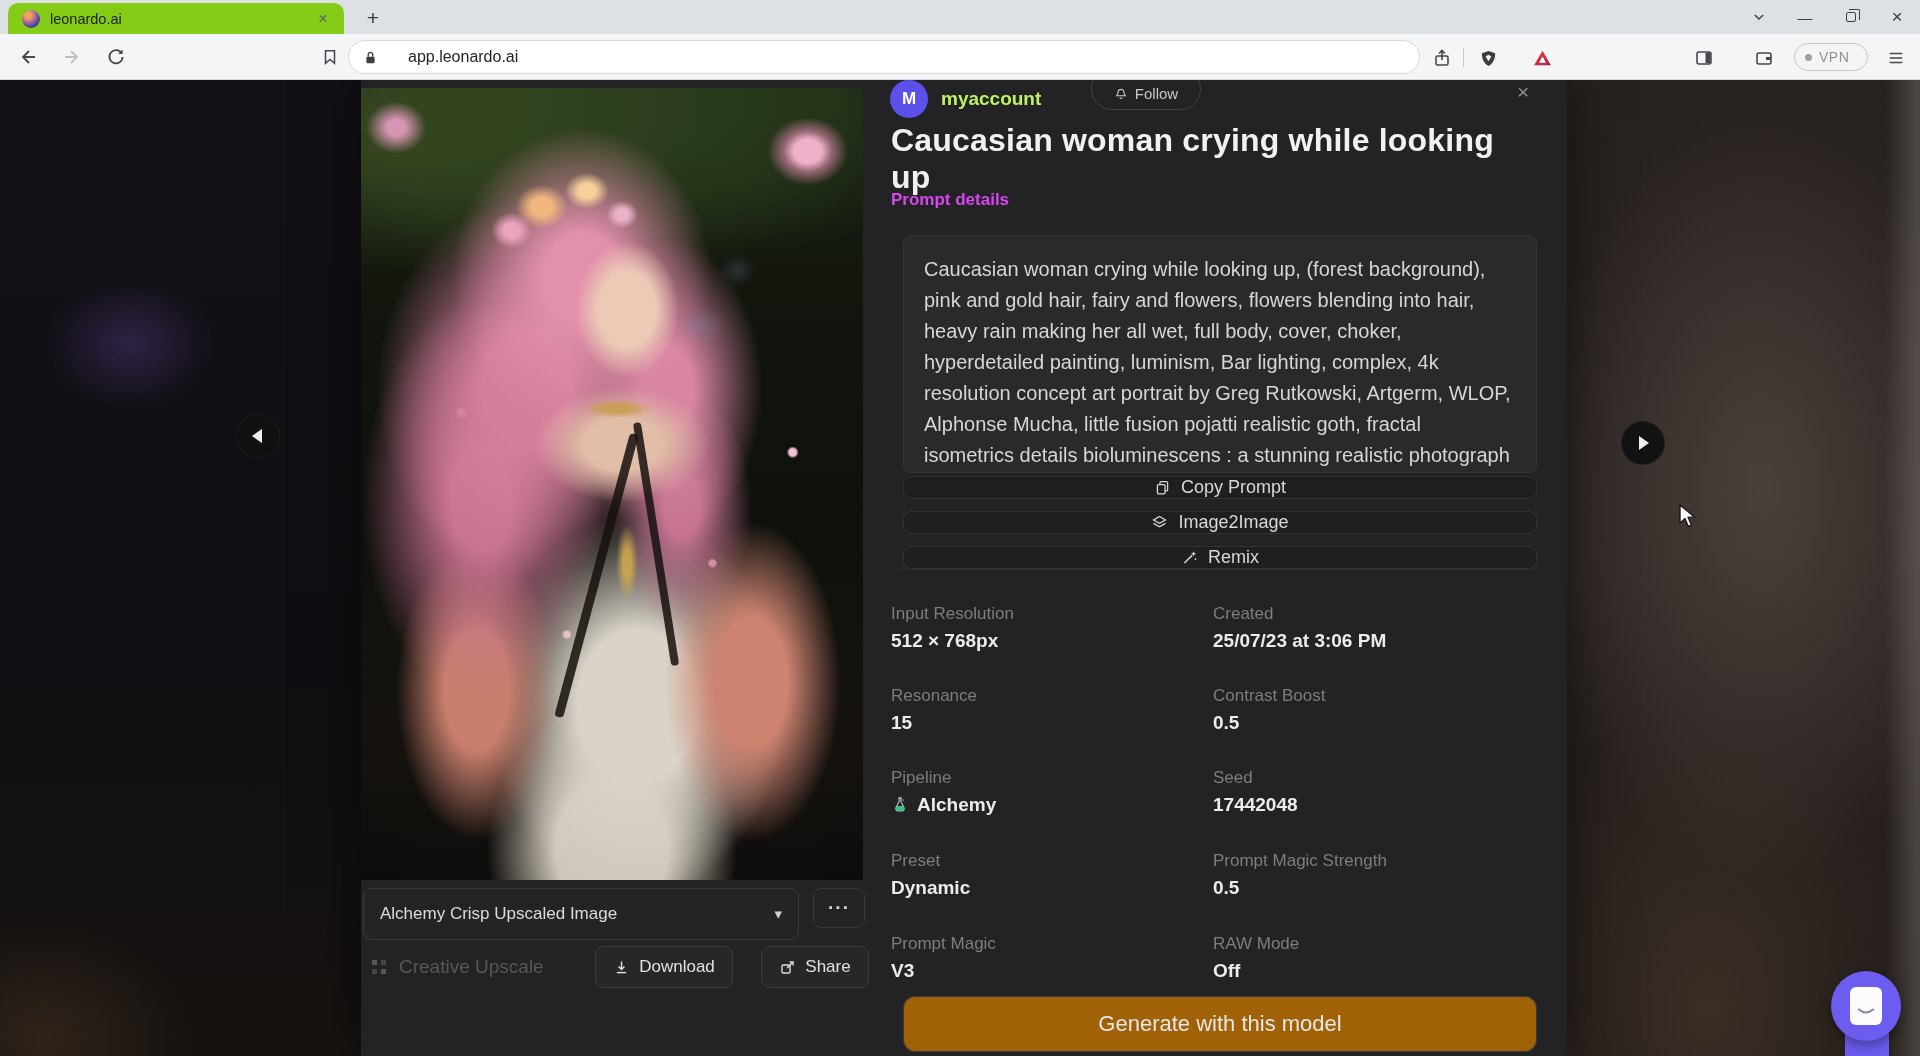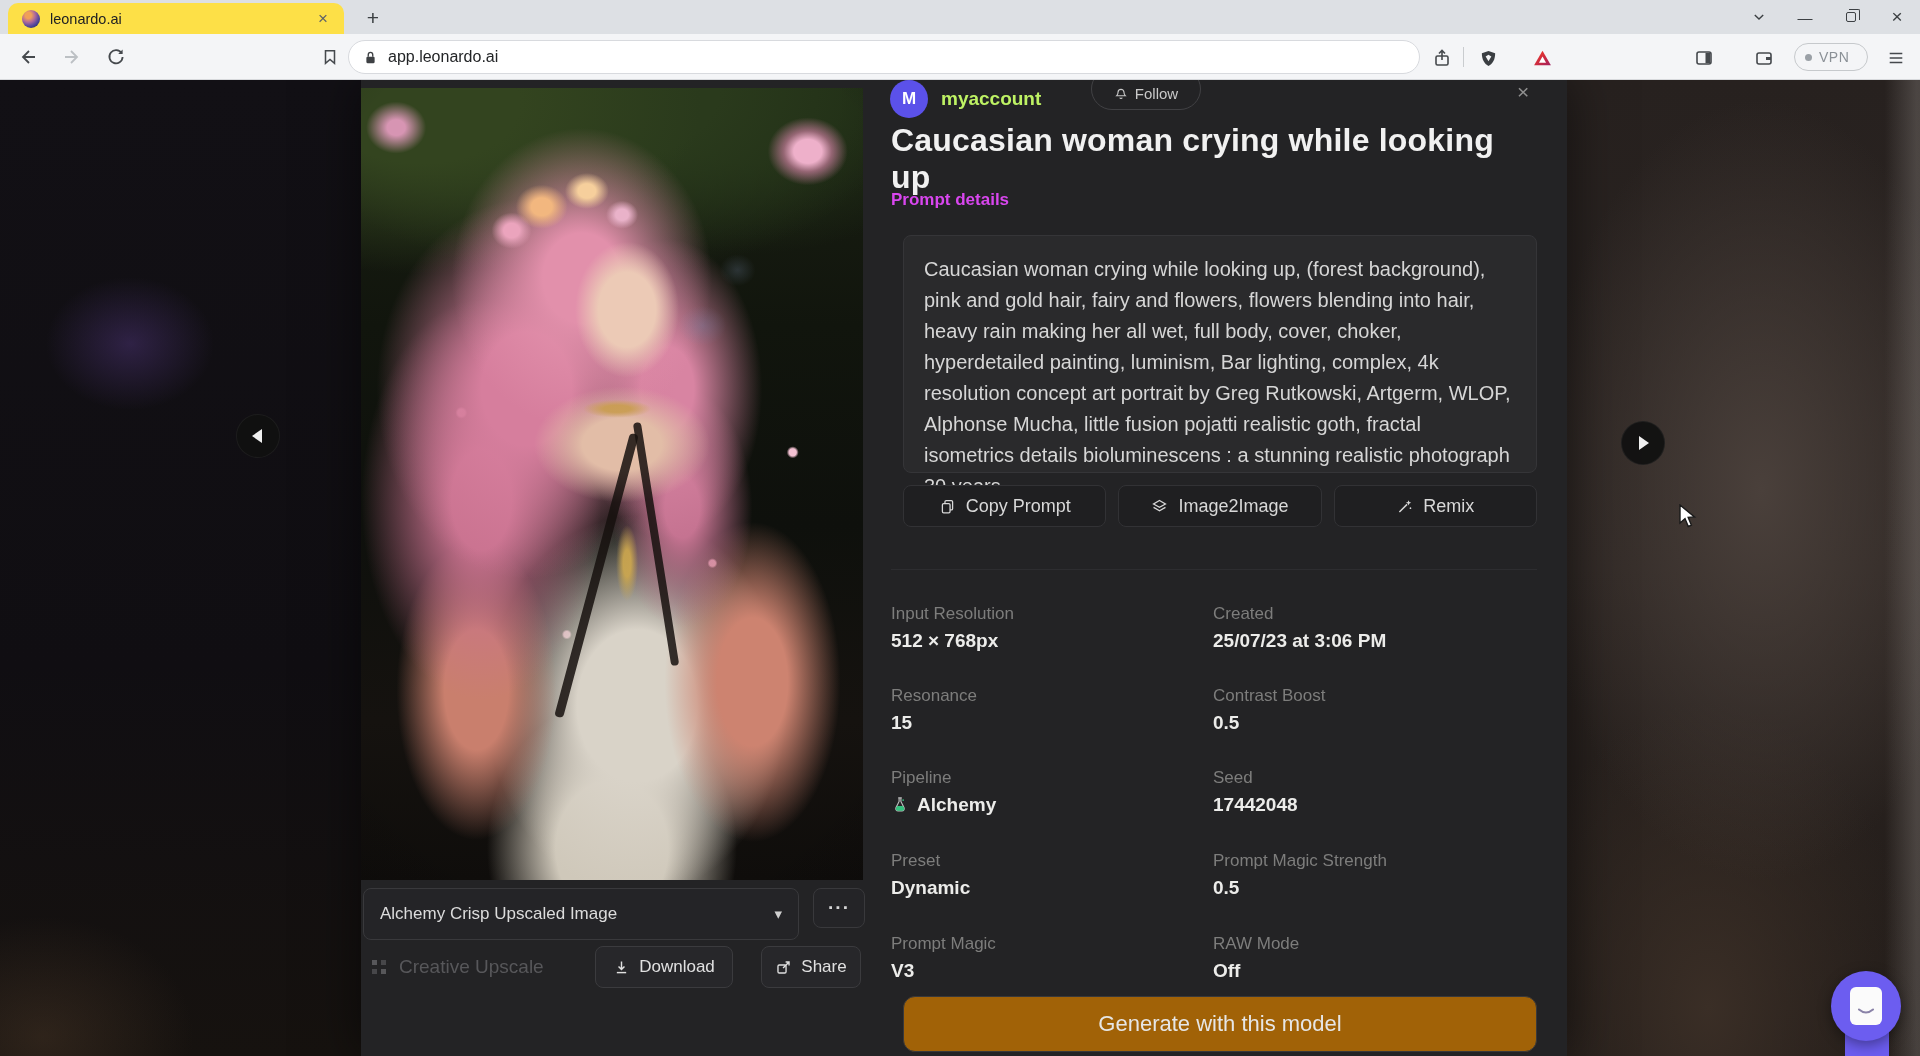--- a/index.html
+++ b/index.html
@@ -2,33 +2,33 @@
 <html><head>
 <meta charset="utf-8">
 <style>
   * { margin:0; padding:0; box-sizing:border-box; }
   html,body { width:1920px; height:1056px; background:#000; }
   body { font-family:"Liberation Sans", sans-serif; }
   .screen { position:relative; width:1920px; height:1056px; overflow:hidden; background:#151314; }
 
   
   .tabstrip { position:absolute; left:0; top:0; width:1920px; height:34px; background:#dde0e4; }
-  .tab { position:absolute; left:8px; top:3px; width:336px; height:31px; background:#fde047; border-radius:10px 10px 0 0; display:flex; align-items:center; padding:0 10px 0 14px; }
+  .tab { position:absolute; left:8px; top:3px; width:336px; height:31px; background:#84cc16; border-radius:10px 10px 0 0; display:flex; align-items:center; padding:0 10px 0 14px; }
   .favicon { width:18px; height:18px; border-radius:50%; background:radial-gradient(circle at 35% 30%, #f0a058 0 18%, #b06a9a 40%, #5a4a9e 62%, #23306e 85%); flex:0 0 18px; }
   .tab-title { margin-left:10px; font-size:14.5px; color:#202124; flex:1; white-space:nowrap; overflow:hidden; }
   .tab-close { font-size:17px; color:#5f6368; width:22px; height:22px; display:flex; align-items:center; justify-content:center; border-radius:50%; }
   .newtab { position:absolute; left:360px; top:5px; width:26px; height:26px; display:flex; align-items:center; justify-content:center; font-size:21px; color:#3c4043; }
   .wincontrols { position:absolute; right:0; top:0; height:34px; display:flex; }
   .winbtn { width:46px; height:34px; display:flex; align-items:center; justify-content:center; color:#3c4043; font-size:15px; }
   .restore-box { width:10px; height:10px; border:1.5px solid #3c4043; border-radius:2px; position:relative; }
   .restore-box:before { content:""; position:absolute; left:2px; top:-4px; width:10px; height:10px; border:1.5px solid #3c4043; border-left:none; border-bottom:none; border-radius:0 2px 0 0; }
 
   .toolbar { position:absolute; left:0; top:34px; width:1920px; height:46px; background:#f4f5f7; border-bottom:1px solid #d7d9dc; }
   .navbtn { position:absolute; top:9px; width:28px; height:28px; display:flex; align-items:center; justify-content:center; }
-  .urlbar { position:absolute; left:348px; top:6px; width:1072px; height:34px; background:#ffffff; border:1px solid #d8dade; border-radius:17px; display:flex; align-items:center; padding:8px 14px; }
+  .urlbar { position:absolute; left:348px; top:6px; width:1072px; height:34px; background:#ffffff; border:1px solid #d8dade; border-radius:17px; display:flex; align-items:center; padding:8px 14px;gap:20px; }
   .url-text { margin-left:10px; font-size:16px; color:#232527; }
   .tb-icon { position:absolute; top:12px; width:24px; height:24px; display:flex; align-items:center; justify-content:center; }
   .tb-divider { position:absolute; left:1463px; top:13px; width:1px; height:20px; background:#c9cccf; }
   .vpn-pill { position:absolute; left:1794px; top:9px; width:74px; height:28px; border:1.5px solid #c6c9cc; border-radius:14px; display:flex; align-items:center; padding:0 10px; }
   .vpn-dot { width:7px; height:7px; border-radius:50%; background:#9aa0a6; margin-right:7px; }
   .vpn-text { font-size:14px; color:#8a9096; letter-spacing:.5px; }
 
   
   .content { position:absolute; left:0; top:80px; width:1920px; height:976px; overflow:hidden; background:#131114; }
   .backdrop-left { position:absolute; left:0; top:0; width:361px; height:976px;
@@ -86,32 +86,32 @@
   
   .variant-row { position:absolute; left:2px; top:808px; height:40px; }
   .variant-select { position:absolute; left:0; top:0; width:436px; height:52px; background:#242427; border:1px solid #39393c; border-radius:8px; display:flex; align-items:center; padding:0 16px; }
   .variant-label { font-size:17px; color:#dcdcdc; flex:1; }
   .caret { color:#cfcfcf; font-size:15px; }
   .more-btn { position:absolute; left:450px; top:0; width:52px; height:40px; background:#242427; border:1px solid #39393c; border-radius:8px; display:flex; align-items:center; justify-content:center; color:#d6d6d6; font-size:19px; letter-spacing:1px; font-weight:700; }
   .under-row { position:absolute; left:2px; top:866px; height:42px; width:500px; }
   .creative { position:absolute; left:6px; top:0; height:42px; display:flex; align-items:center; gap:10px; color:#57575a; font-size:19px; }
   .dl-btn, .share-btn { position:absolute; top:0; height:42px; background:#27272a; border:1px solid #3b3b3e; border-radius:8px; display:flex; align-items:center; justify-content:center; gap:9px; color:#e0e0e0; font-size:17px; }
   .dl-btn { left:232px; width:138px; }
-  .share-btn { left:398px; width:100px; }
+  .share-btn { left:398px; width:108px; }
 
   
   .details { position:absolute; left:530px; top:0; width:646px; height:976px; }
   .avatar { position:absolute; left:-1px; top:0; width:38px; height:38px; border-radius:50%; background:#5b51ea; color:#fff; font-size:17px; font-weight:700; display:flex; align-items:center; justify-content:center; }
   .username { position:absolute; left:50px; top:8px; font-size:19px; font-weight:600; color:#bef264; }
   .follow-btn { position:absolute; left:200px; top:-12px; width:110px; height:42px; border:1px solid #414144; border-radius:21px; display:flex; align-items:flex-end; justify-content:center; gap:7px; padding-bottom:7px; color:#c9c9c9; font-size:15px; }
   .modal-close { position:absolute; left:626px; top:0px; font-size:21px; color:#8f8f8f; }
   .detail-title { position:absolute; left:0; top:42px; font-size:32px; font-weight:700; color:#f1f1f1; letter-spacing:.2px; }
   .prompt-heading { position:absolute; left:0; top:110px; font-size:17px; font-weight:700; color:#d946ef; }
   .prompt-box { position:absolute; left:12px; top:155px; width:634px; height:238px; background:#2a2a2c; border:1px solid #353538; border-radius:8px; padding:18px 20px; font-size:20px; line-height:31px; color:#d6d6d6; }
-  .action-row { position:absolute; left:12px; top:405px; width:634px; display:flex; gap:12px; }
+  .action-row { position:absolute; left:12px; top:396px; width:634px; display:flex; gap:12px;flex-direction:column; }
   .action-btn { flex:1; height:42px; background:#1f1f21; border:1px solid #323235; border-radius:8px; display:flex; align-items:center; justify-content:center; gap:10px; color:#d8d8d8; font-size:18px; }
   .meta-divider { position:absolute; left:0; top:489px; width:646px; height:1px; background:#2d2d30; }
   .meta-cell { position:absolute; width:300px; }
   .meta-label { font-size:17px; color:#7d7d7c; }
   .meta-value { margin-top:6px; font-size:19px; font-weight:600; color:#ececea; display:flex; align-items:center; gap:8px; }
   .generate-btn { position:absolute; left:12px; top:916px; width:634px; height:56px; background:#a16207; border:1px solid #38383b; border-radius:12px; display:flex; align-items:center; justify-content:center; font-size:22px; color:#e6e6e6; }
 
   
   .nav-circle { position:absolute; width:44px; height:44px; border-radius:50%; background:rgba(16,16,16,.92); border:1px solid rgba(255,255,255,.05); display:flex; align-items:center; justify-content:center; }
   .tri-left { width:0; height:0; border-top:7px solid transparent; border-bottom:7px solid transparent; border-right:10px solid #f0f0f0; margin-right:2px; }

